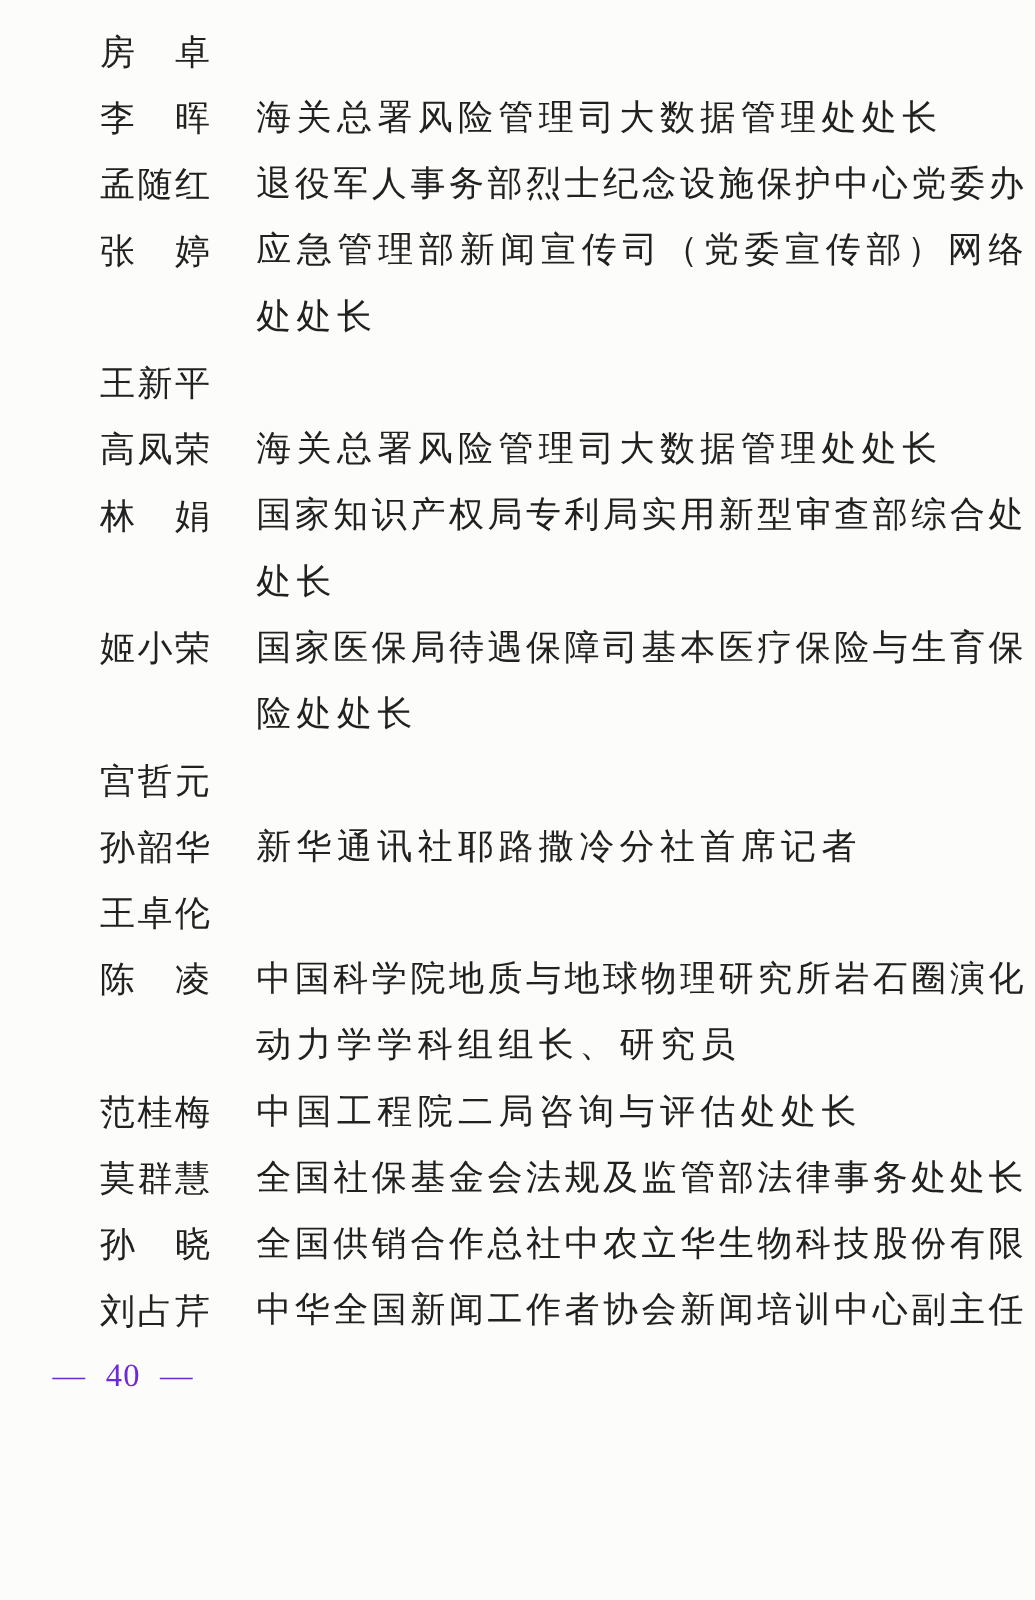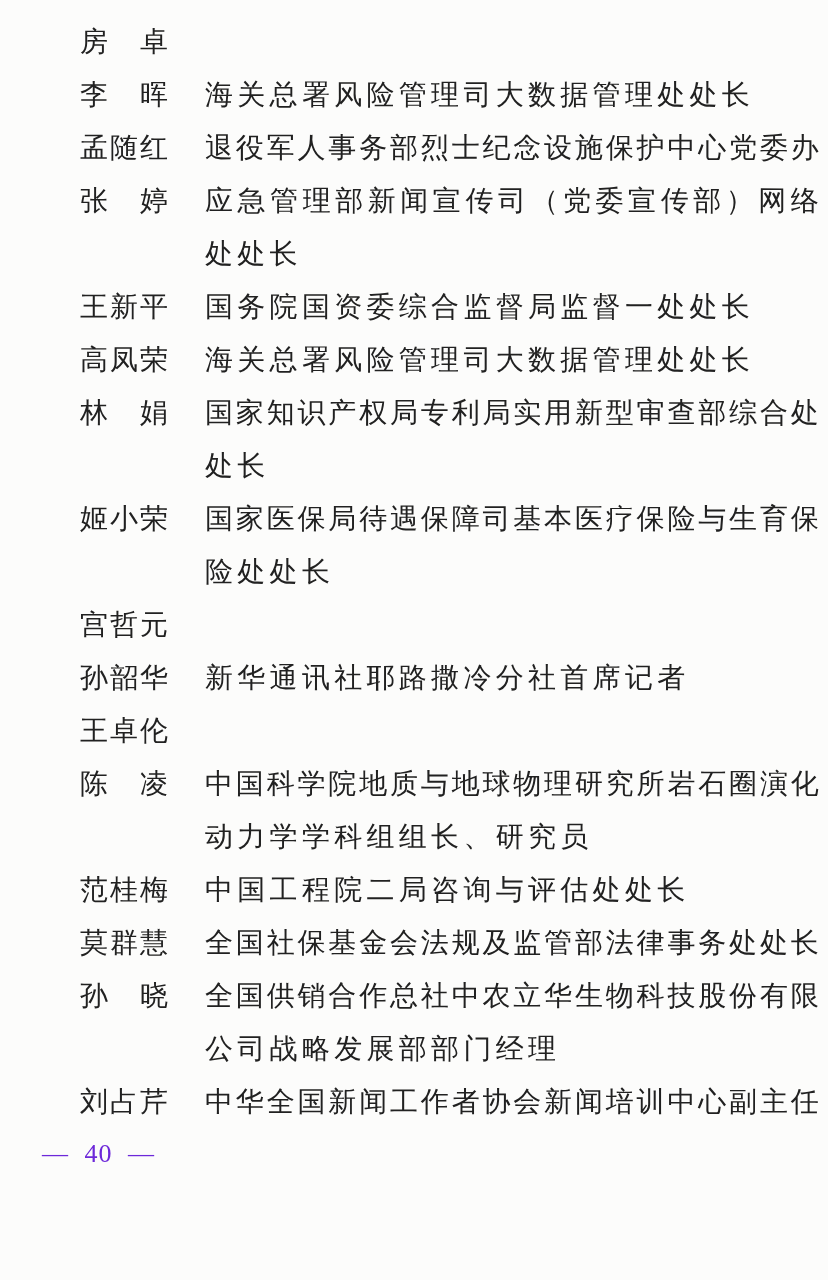--- a/index.html
+++ b/index.html
@@ -151,23 +151,20 @@
             <span>络</span>
           </div>
           <div class="line">处处长</div>
         </div>
       </div>
       <div class="row">
         <div class="name">
           <span>王</span>
           <span>新</span>
           <span>平</span>
-        </div>
-        <div class="desc">
-          <div class="line">国务院国资委综合监督局监督一处处长</div>
         </div>
       </div>
       <div class="row">
         <div class="name">
           <span>高</span>
           <span>凤</span>
           <span>荣</span>
         </div>
         <div class="desc">
           <div class="line">海关总署风险管理司大数据管理处处长</div>
@@ -353,21 +350,20 @@
             <span>华</span>
             <span>生</span>
             <span>物</span>
             <span>科</span>
             <span>技</span>
             <span>股</span>
             <span>份</span>
             <span>有</span>
             <span>限</span>
           </div>
-          <div class="line">公司战略发展部部门经理</div>
         </div>
       </div>
       <div class="row">
         <div class="name">
           <span>刘</span>
           <span>占</span>
           <span>芹</span>
         </div>
         <div class="desc">
           <div class="line fill">

